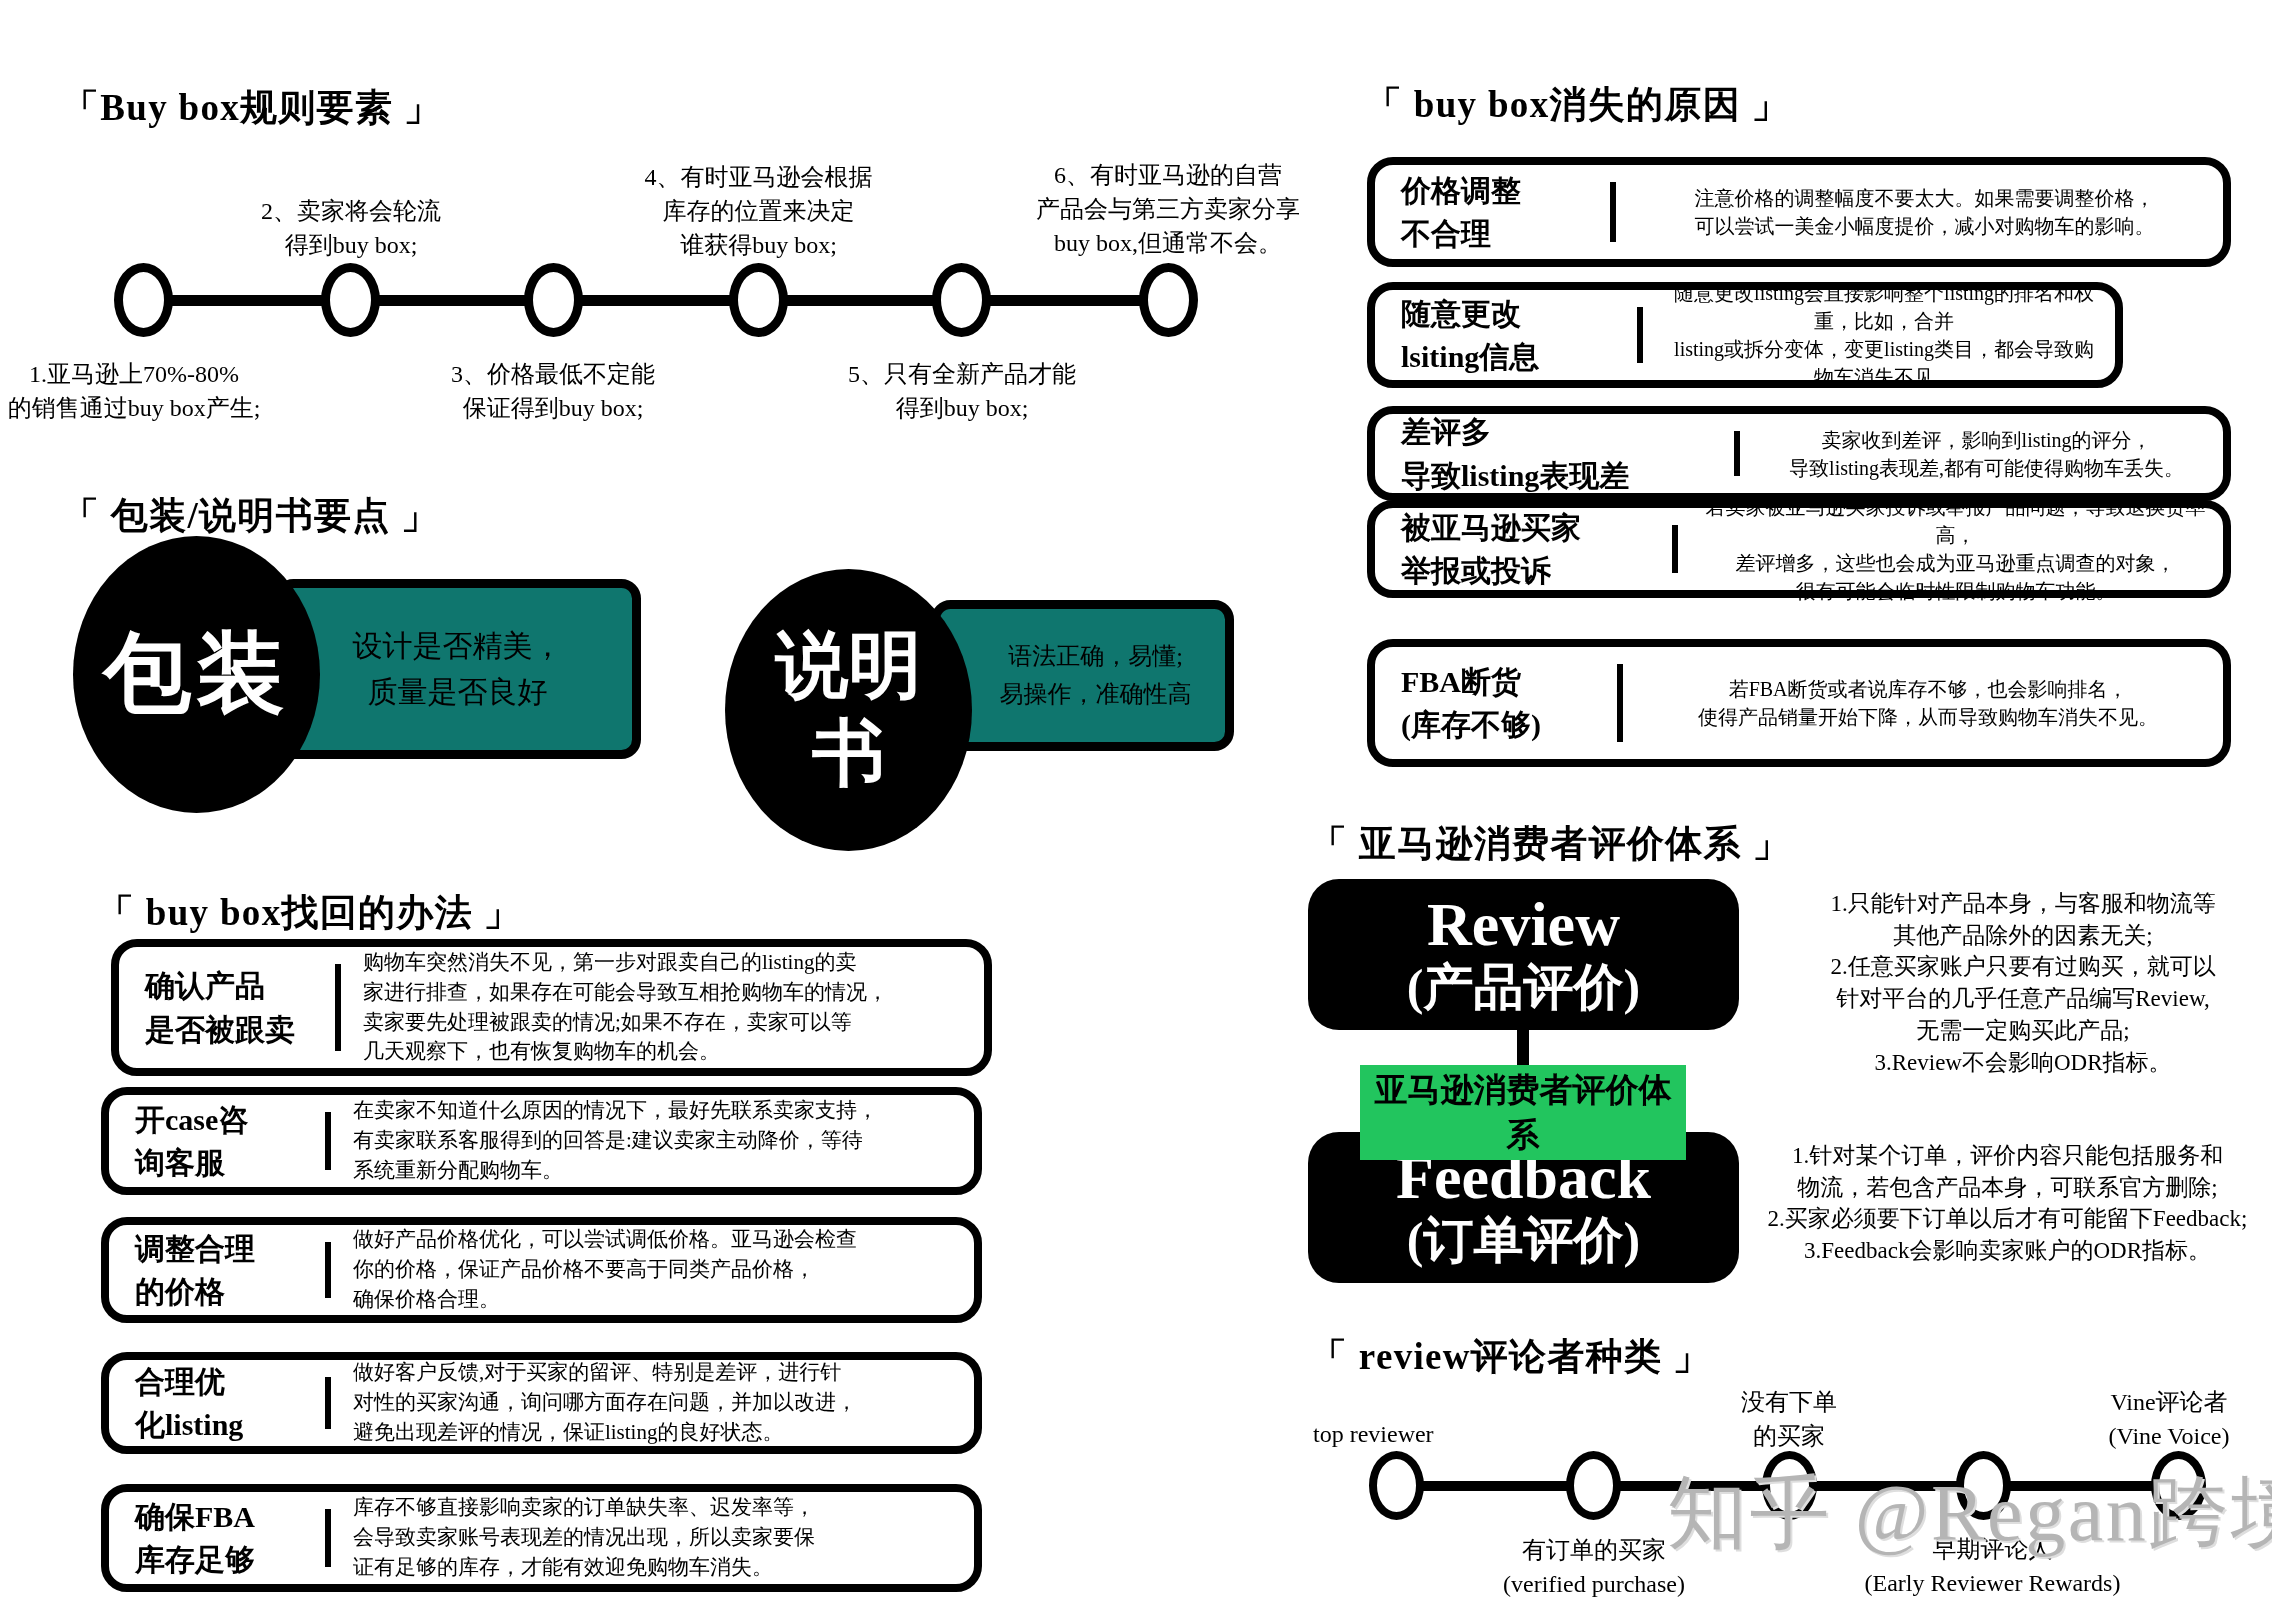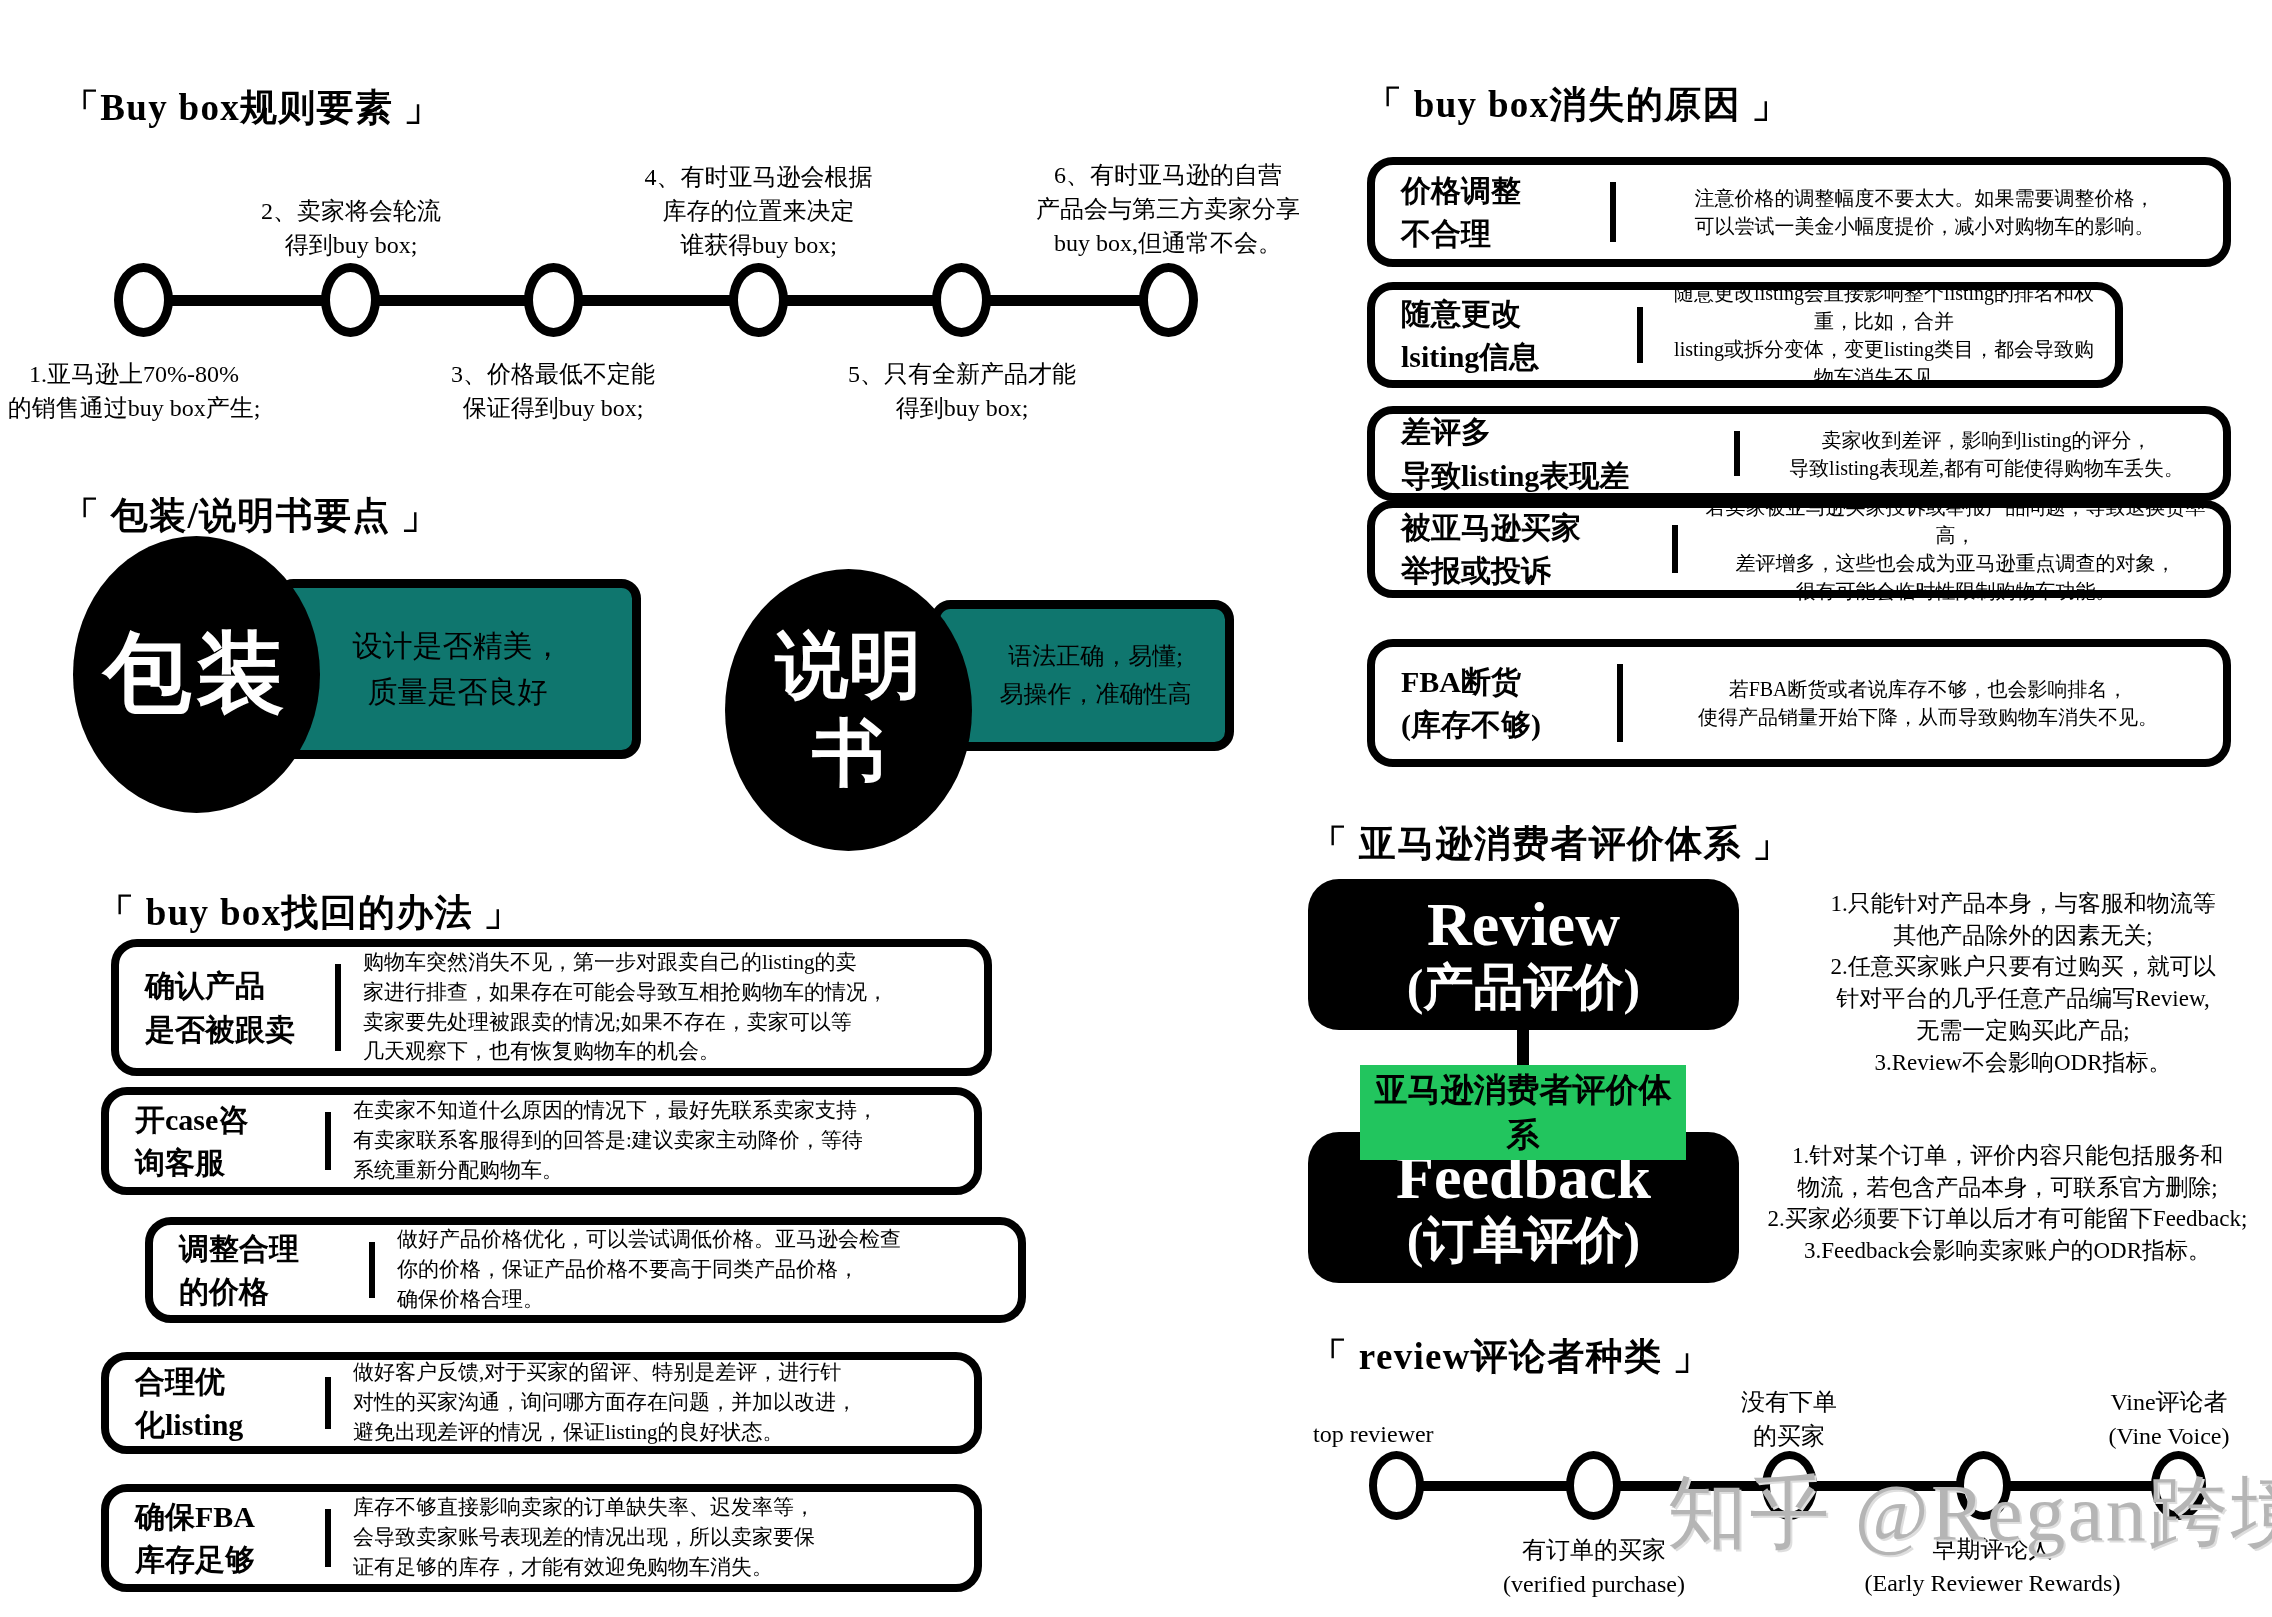--- a/index.html
+++ b/index.html
@@ -89,21 +89,21 @@
 几天观察下，也有恢复购物车的机会。</div>
   </div>
   <div class="abs obox leftcol" style="left:101px;top:1087px;width:881px;height:108px;">
     <div class="lbl" style="width:173px;">开case咨
 询客服</div>
     <div class="divbar"></div>
     <div class="bodytxt">在卖家不知道什么原因的情况下，最好先联系卖家支持，
 有卖家联系客服得到的回答是:建议卖家主动降价，等待
 系统重新分配购物车。</div>
   </div>
-  <div class="abs obox leftcol" style="left:101px;top:1217px;width:881px;height:106px;margin-left:44px;">
+  <div class="abs obox leftcol" style="left:101px;top:1217px;width:881px;height:106px;">
     <div class="lbl" style="width:173px;">调整合理
 的价格</div>
     <div class="divbar"></div>
     <div class="bodytxt">做好产品价格优化，可以尝试调低价格。亚马逊会检查
 你的价格，保证产品价格不要高于同类产品价格，
 确保价格合理。</div>
   </div>
   <div class="abs obox leftcol" style="left:101px;top:1352px;width:881px;height:102px;">
     <div class="lbl" style="width:173px;">合理优
 化listing</div>

